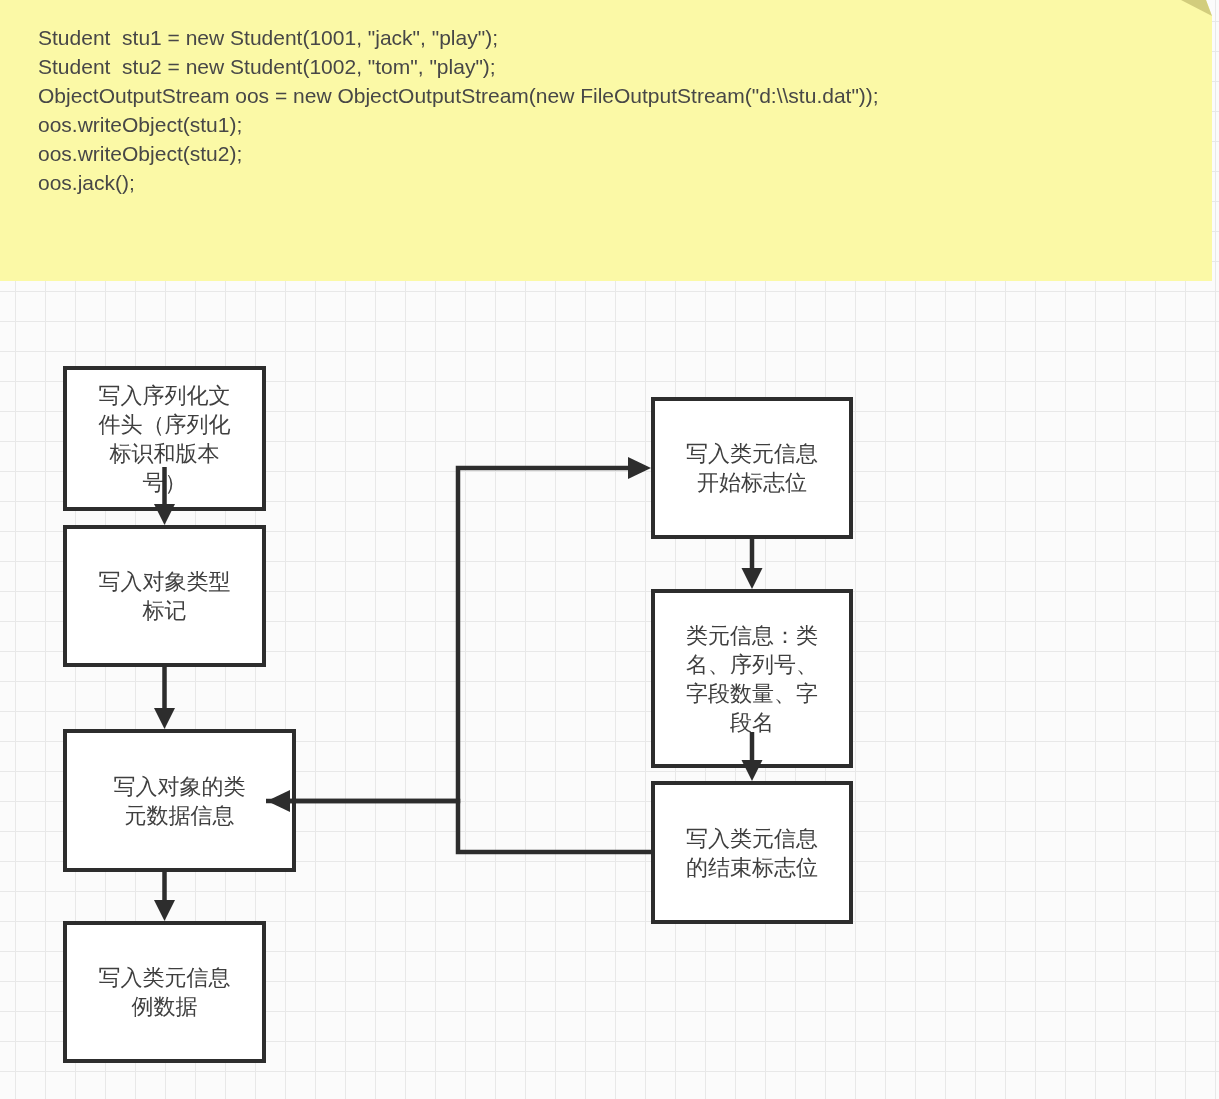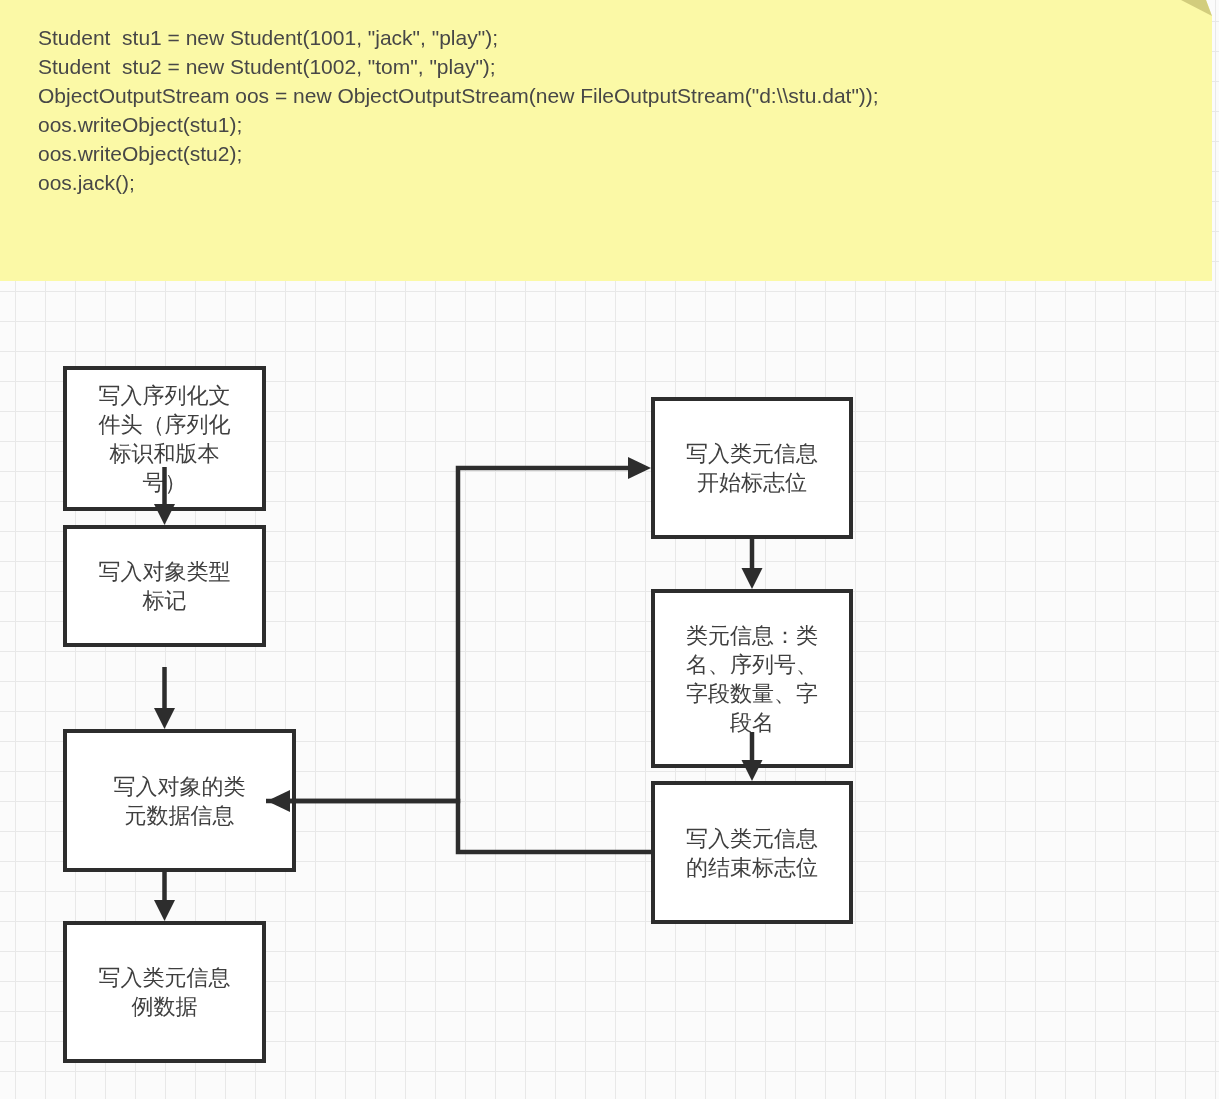--- a/index.html
+++ b/index.html
@@ -51,21 +51,21 @@
     <div class="code-line">oos.writeObject(stu1);</div>
     <div class="code-line">oos.writeObject(stu2);</div>
     <div class="code-line">oos.jack();</div>
   </div>
 
   <div class="node" style="left:63px;top:322px;width:203px;height:145px;margin-top:44px;">写入序列化文
 件头（序列化
 标识和版本
 号）</div>
 
-  <div class="node" style="left:63px;top:525px;width:203px;height:122px;">写入对象类型
+  <div class="node" style="left:63px;top:525px;width:203px;height:142px;">写入对象类型
 标记</div>
 
   <div class="node" style="left:63px;top:729px;width:233px;height:143px;">写入对象的类
 元数据信息</div>
 
   <div class="node" style="left:63px;top:921px;width:203px;height:142px;">写入类元信息
 例数据</div>
 
   <div class="node" style="left:651px;top:397px;width:202px;height:142px;">写入类元信息
 开始标志位</div>

